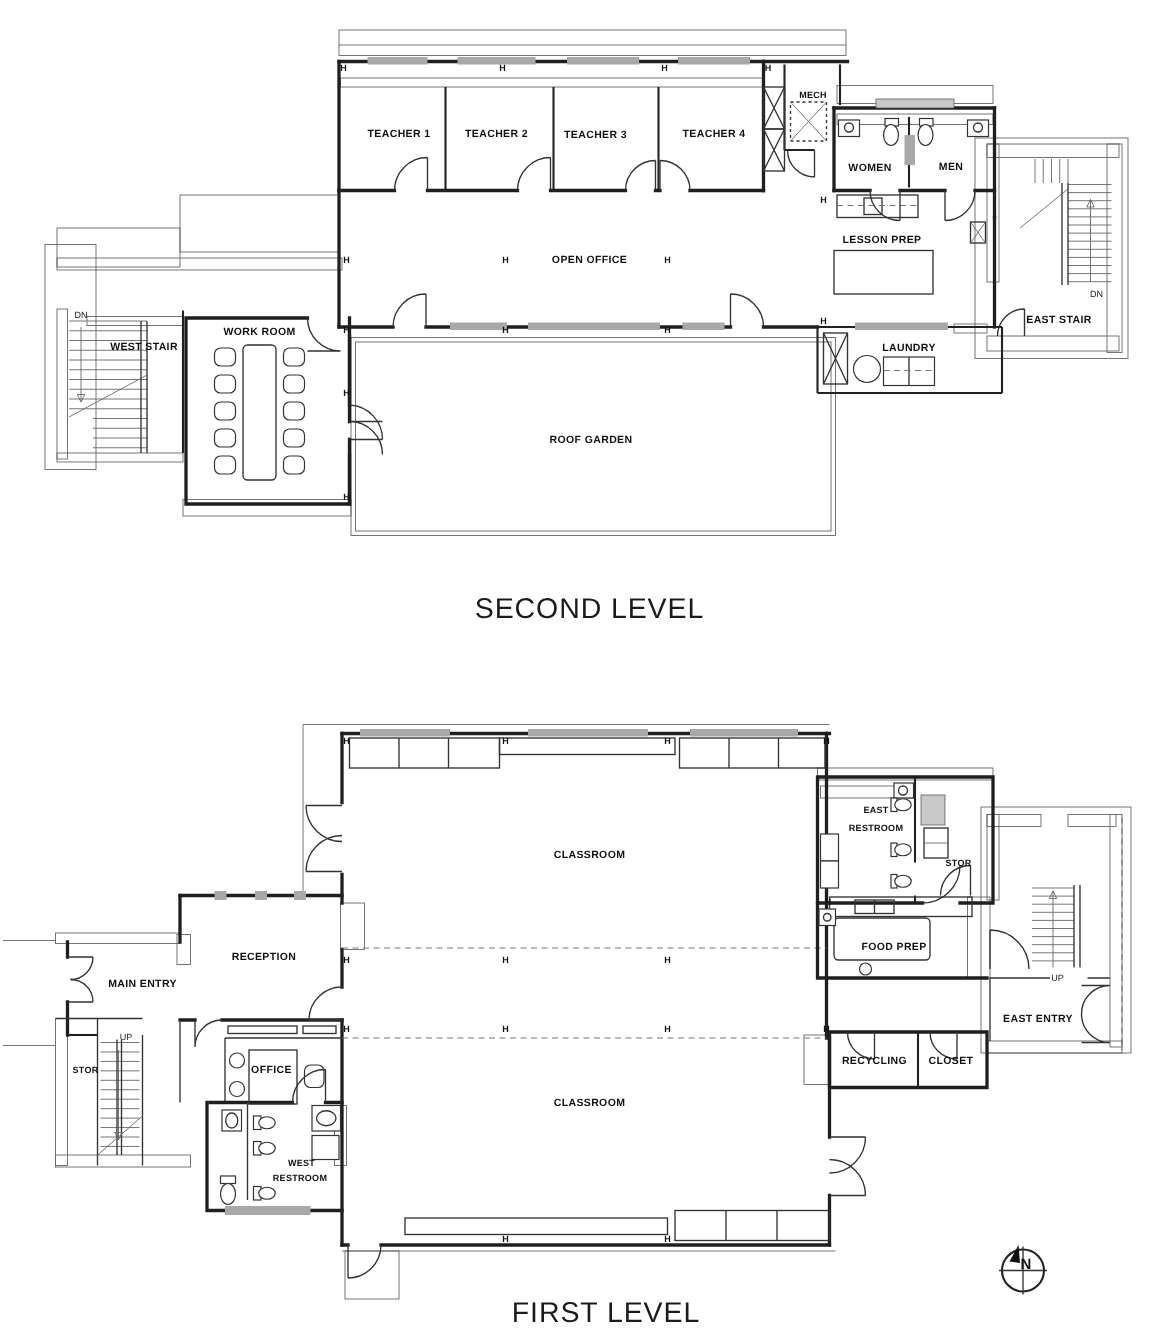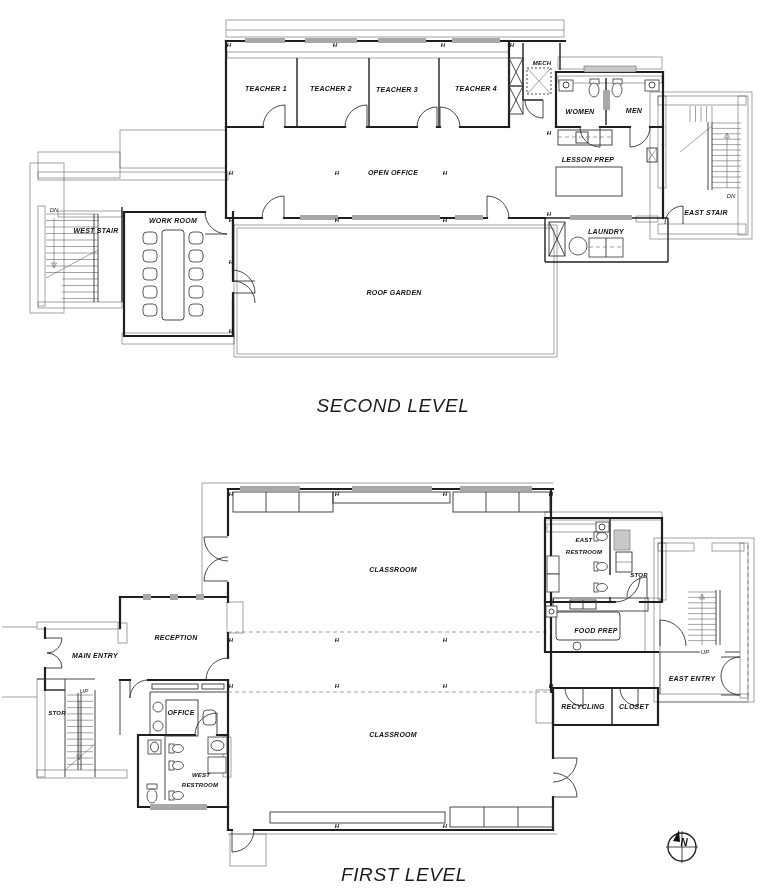--- a/index.html
+++ b/index.html
@@ -1,17 +1,17 @@
 <!DOCTYPE html>
 <html><head>
 <meta charset="utf-8">
 <style>
   html,body{margin:0;padding:0;background:#ffffff;}
   #stage{position:relative;width:780px;height:895px;background:#ffffff;overflow:hidden;
-         font-family:"Liberation Sans",sans-serif;font-style:italic;}
+         font-family:"Liberation Sans",sans-serif;}
   svg{position:absolute;left:0;top:0;}
   
   .w2{stroke:#1f1f1f;stroke-width:2.2;fill:none;stroke-linecap:square;}
   .w15{stroke:#222;stroke-width:1.4;fill:none;}
   .w1{stroke:#333;stroke-width:0.9;fill:none;}
   .t{stroke:#666;stroke-width:0.6;fill:none;}
   .dash{stroke-dasharray:4 3;}
   .dash2{stroke-dasharray:2 2;}
   .grayfill{fill:#a8a8a8;stroke:none;}
   .ltgray{fill:#c9c9c9;stroke:#555;stroke-width:0.5;}

